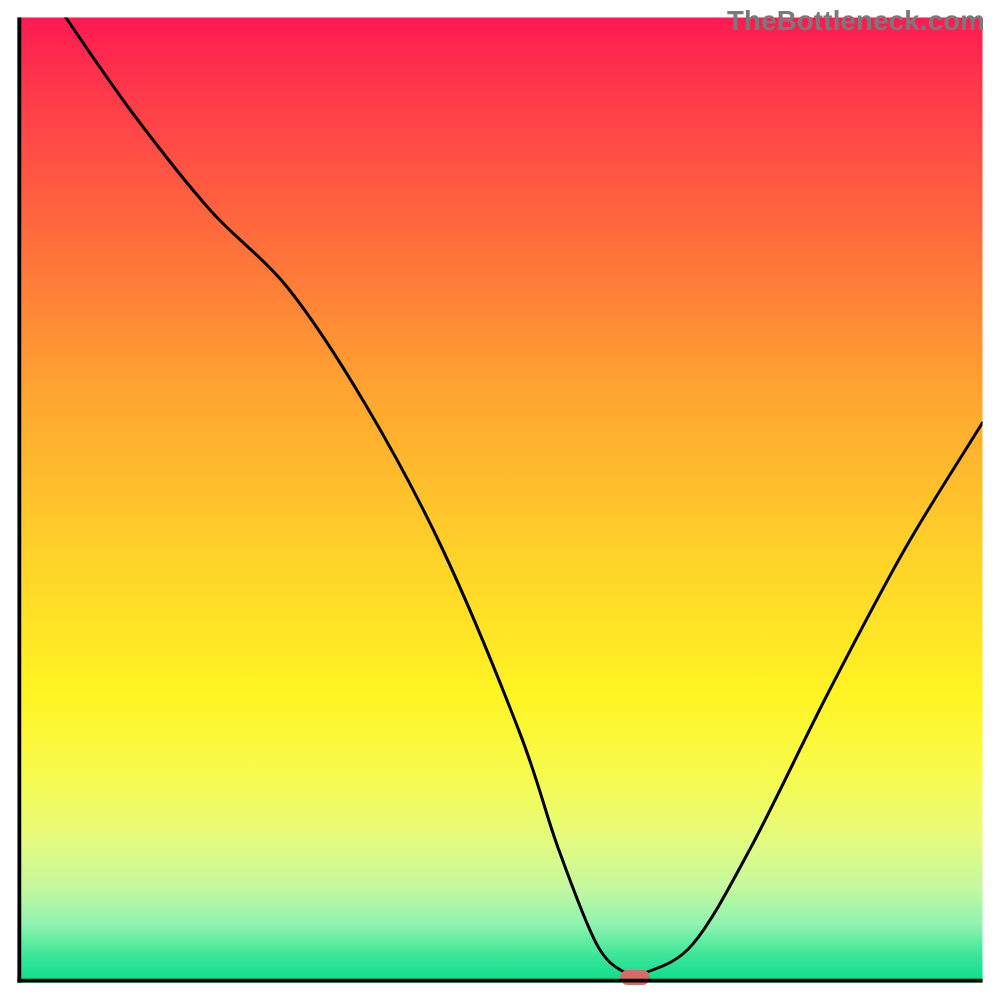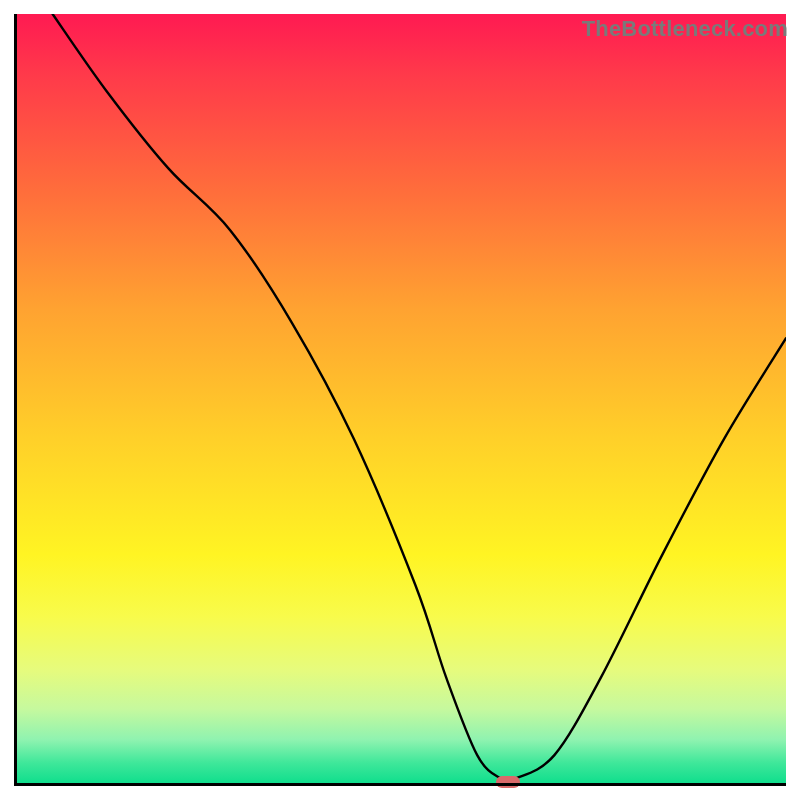--- a/index.html
+++ b/index.html
@@ -12,21 +12,21 @@
     background: #fff;
   }
   .container {
     position: relative;
     width: 800px;
     height: 800px;
     background: #fff;
   }
   .watermark {
     position: absolute;
-    top: 16px;
+    top: 4px;
     right: 12px;
     font-size: 22px;
     font-weight: 600;
     color: #7a7a7a;
     letter-spacing: 0.2px;
   }
   .plot-frame {
     position: absolute;
     left: 14px;
     top: 14px;

